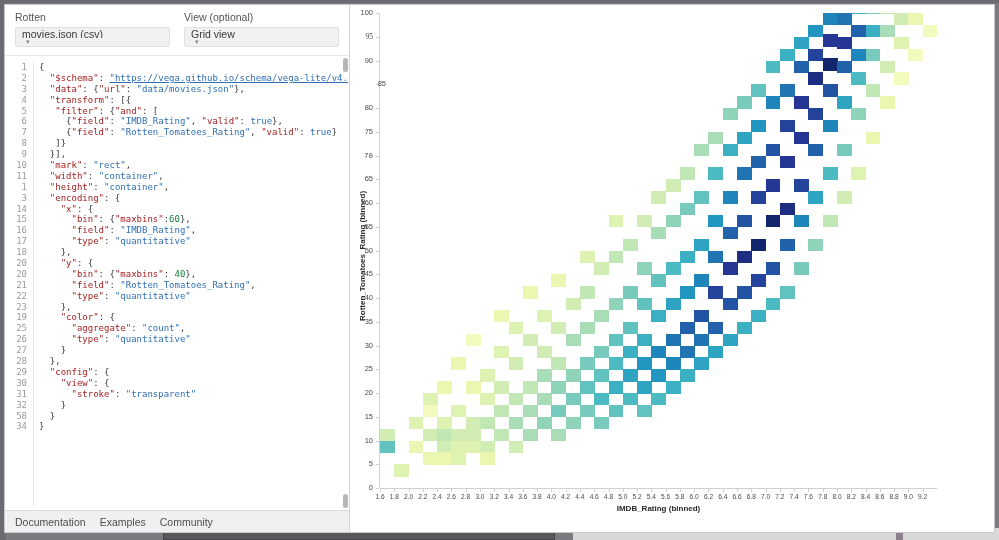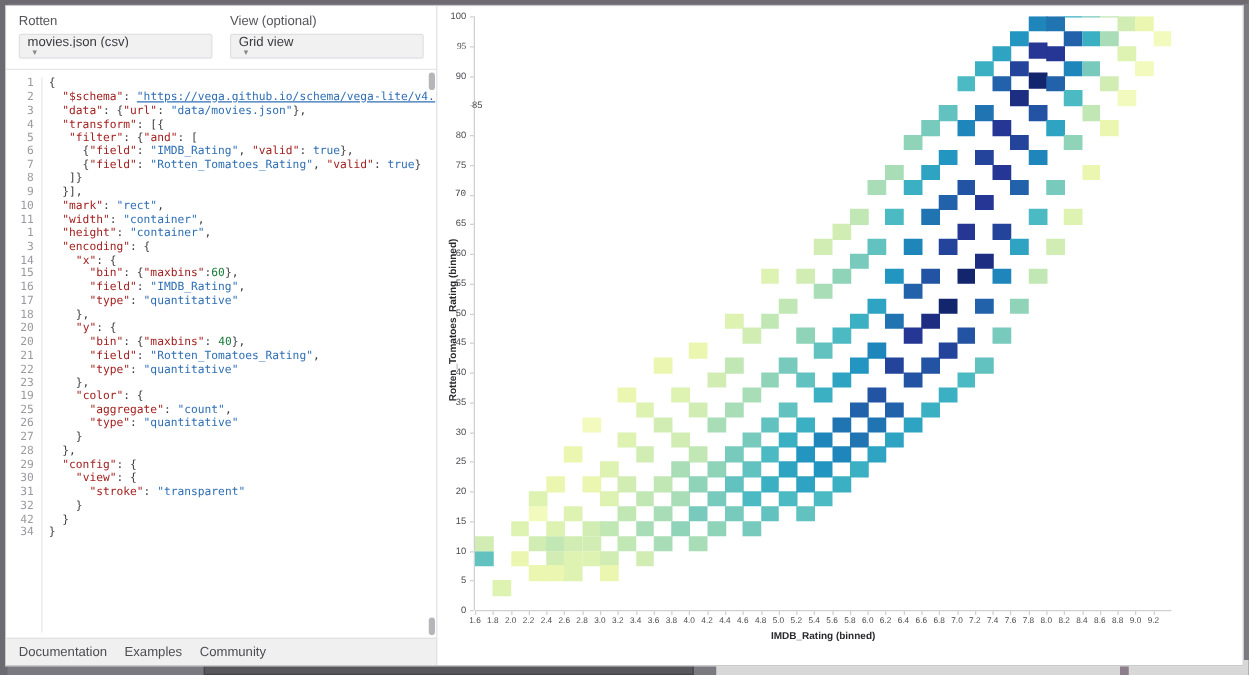--- a/index.html
+++ b/index.html
@@ -205,21 +205,21 @@
                 <div>23</div>
                 <div>19</div>
                 <div>25</div>
                 <div>26</div>
                 <div>27</div>
                 <div>28</div>
                 <div>29</div>
                 <div>30</div>
                 <div>31</div>
                 <div>32</div>
-                <div>42</div>
+                <div>58</div>
                 <div>34</div>
               </div>
             <div id="codecol">
                 <div class="cline"><span class="p">{</span></div>
                 <div class="cline"><span class="p">  </span><span class="k">"$schema"</span><span class="p">: </span><span class="u">"https://vega.github.io/schema/vega-lite/v4.json"</span></div>
                 <div class="cline"><span class="p">  </span><span class="k">"data"</span><span class="p">: {</span><span class="k">"url"</span><span class="p">: </span><span class="s">"data/movies.json"</span><span class="p">},</span></div>
                 <div class="cline"><span class="p">  </span><span class="k">"transform"</span><span class="p">: [{</span></div>
                 <div class="cline"><span class="p">   </span><span class="k">"filter"</span><span class="p">: {</span><span class="k">"and"</span><span class="p">: [</span></div>
                 <div class="cline"><span class="p">     {</span><span class="k">"field"</span><span class="p">: </span><span class="s">"IMDB_Rating"</span><span class="p">, </span><span class="k">"valid"</span><span class="p">: </span><span class="b">true</span><span class="p">},</span></div>
                 <div class="cline"><span class="p">     {</span><span class="k">"field"</span><span class="p">: </span><span class="s">"Rotten_Tomatoes_Rating"</span><span class="p">, </span><span class="k">"valid"</span><span class="p">: </span><span class="b">true</span><span class="p">}</span></div>

